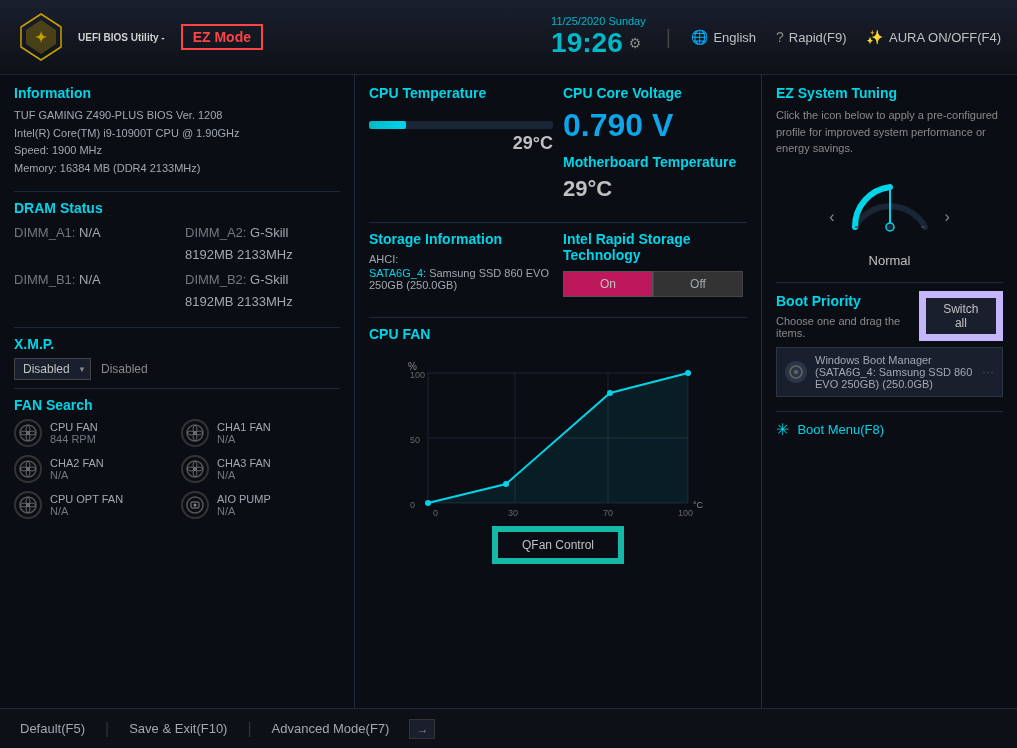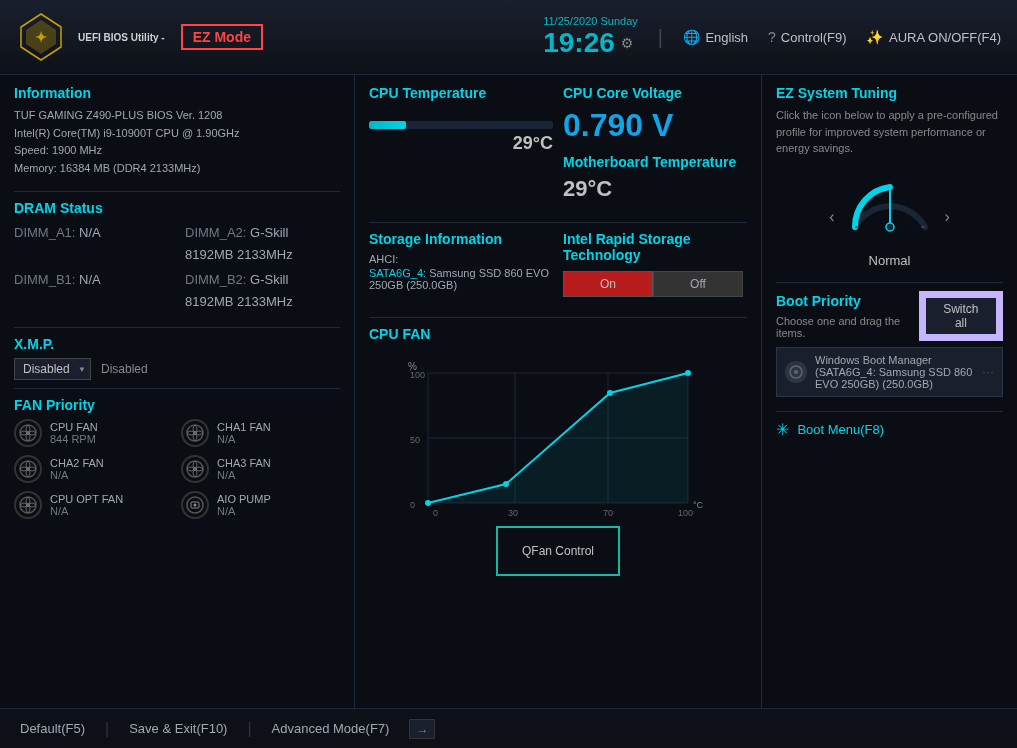--- a/index.html
+++ b/index.html
@@ -260,44 +260,44 @@
     }
     .rst-btn {
       flex: 1;
       padding: 5px 10px;
       font-size: 12px;
       text-align: center;
       cursor: pointer;
       border: 1px solid #444;
     }
     .rst-btn.active-on {
-      background: #b91c1c;
+      background: #be185d;
       color: #c0c0c0;
       border: 1px solid #555;
     }
     .rst-btn.inactive-off {
       background: #333;
       color: #a0a8b0;
       border: 1px solid #444;
     }
 
     
     .cpu-fan-section {}
     .chart-container {
       position: relative;
       height: 180px;
       margin-top: 6px;
       padding: 10px 30px 30px 30px;
     }
     .qfan-btn {
       margin-top: 8px;
       background: transparent;
-      border: 2px solid #14b8a6;
+      border: 6px solid #14b8a6;
       color: #c0c0c0;
-      padding: 16px 24px;
+      padding: 6px 24px;
       font-size: 12px;
       cursor: pointer;
       display: block;
       margin-left: auto;
       margin-right: auto;
     }
 
     
     .ez-tuning-section { margin-bottom: 14px; }
     .ez-tuning-text {
@@ -456,21 +456,21 @@
         <span class="gear-icon">⚙</span>
       </div>
     </div>
     <span class="header-divider">|</span>
     <div class="header-nav-item">
       <span class="nav-icon">🌐</span>
       <span>English</span>
     </div>
     <div class="header-nav-item">
       <span class="nav-icon">?</span>
-      <span>Control(F9)</span>
+      <span>Rapid(F9)</span>
     </div>
     <div class="header-nav-item">
       <span class="nav-icon">✨</span>
       <span>AURA ON/OFF(F4)</span>
     </div>
   </div>
 </div>
 
 <div class="main">
 
@@ -521,21 +521,21 @@
           </select>
           <span></span>
         </div>
         <span class="xmp-value">Disabled</span>
       </div>
     </div>
 
     <hr class="section-sep">
 
     <div class="fan-section">
-      <div class="section-title">FAN Priority</div>
+      <div class="section-title">FAN Search</div>
       <div class="fan-grid">
 
         <div class="fan-item">
           <div class="fan-icon">
             <svg width="20" height="20" viewBox="0 0 20 20">
               <circle cx="10" cy="10" r="8" fill="none" stroke="#555" stroke-width="1.5"></circle>
               <circle cx="10" cy="10" r="2" fill="#888"></circle>
               <path d="M10,2 Q14,6 10,10 Q14,6 18,10" stroke="#666" stroke-width="1" fill="none"></path>
               <path d="M18,10 Q14,14 10,10 Q14,14 10,18" stroke="#666" stroke-width="1" fill="none"></path>
               <path d="M10,18 Q6,14 10,10 Q6,14 2,10" stroke="#666" stroke-width="1" fill="none"></path>

